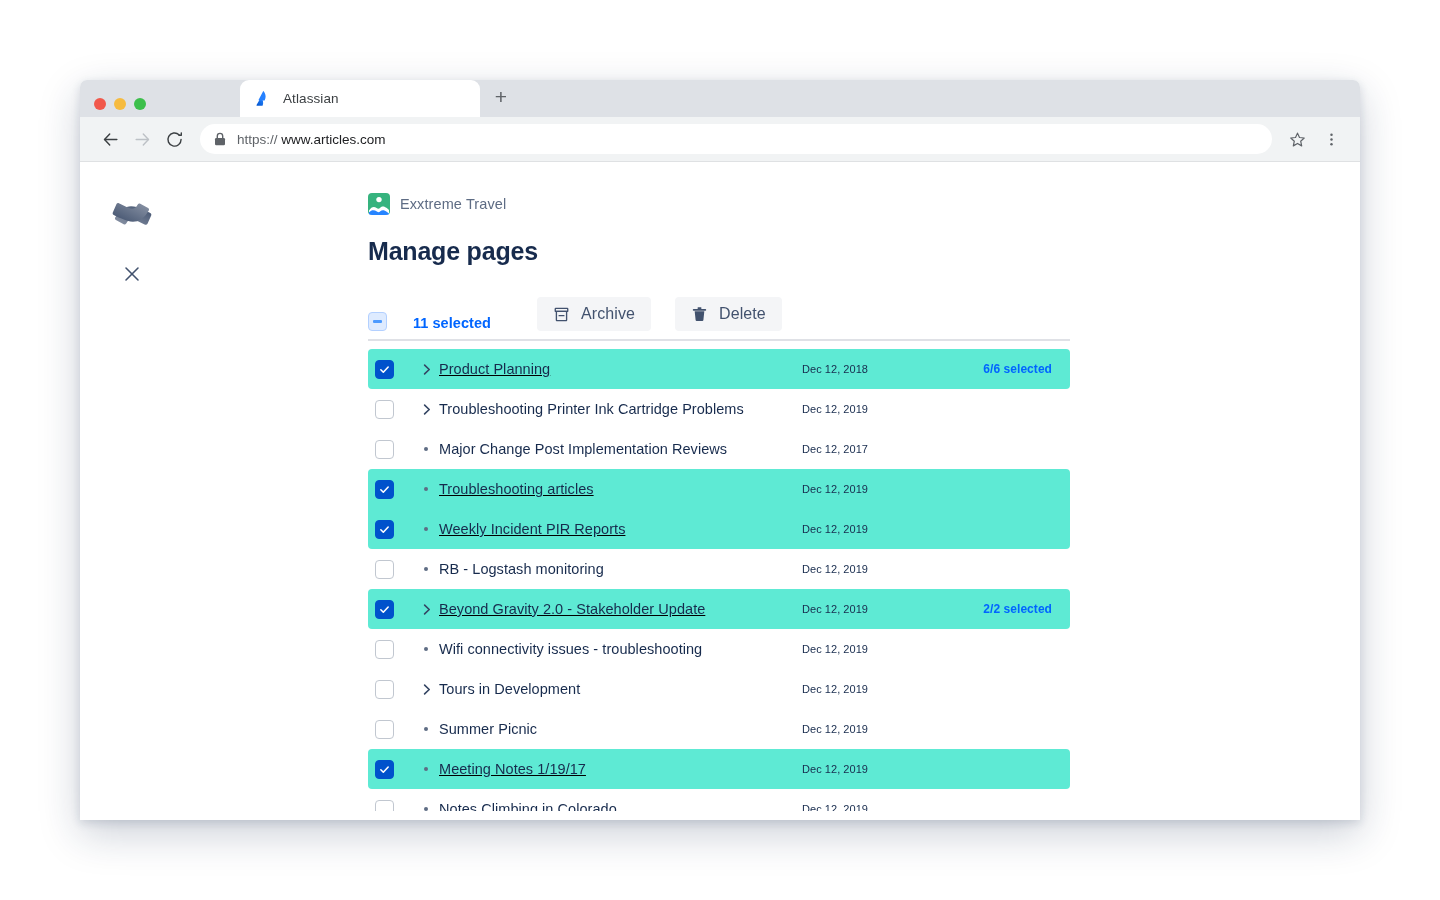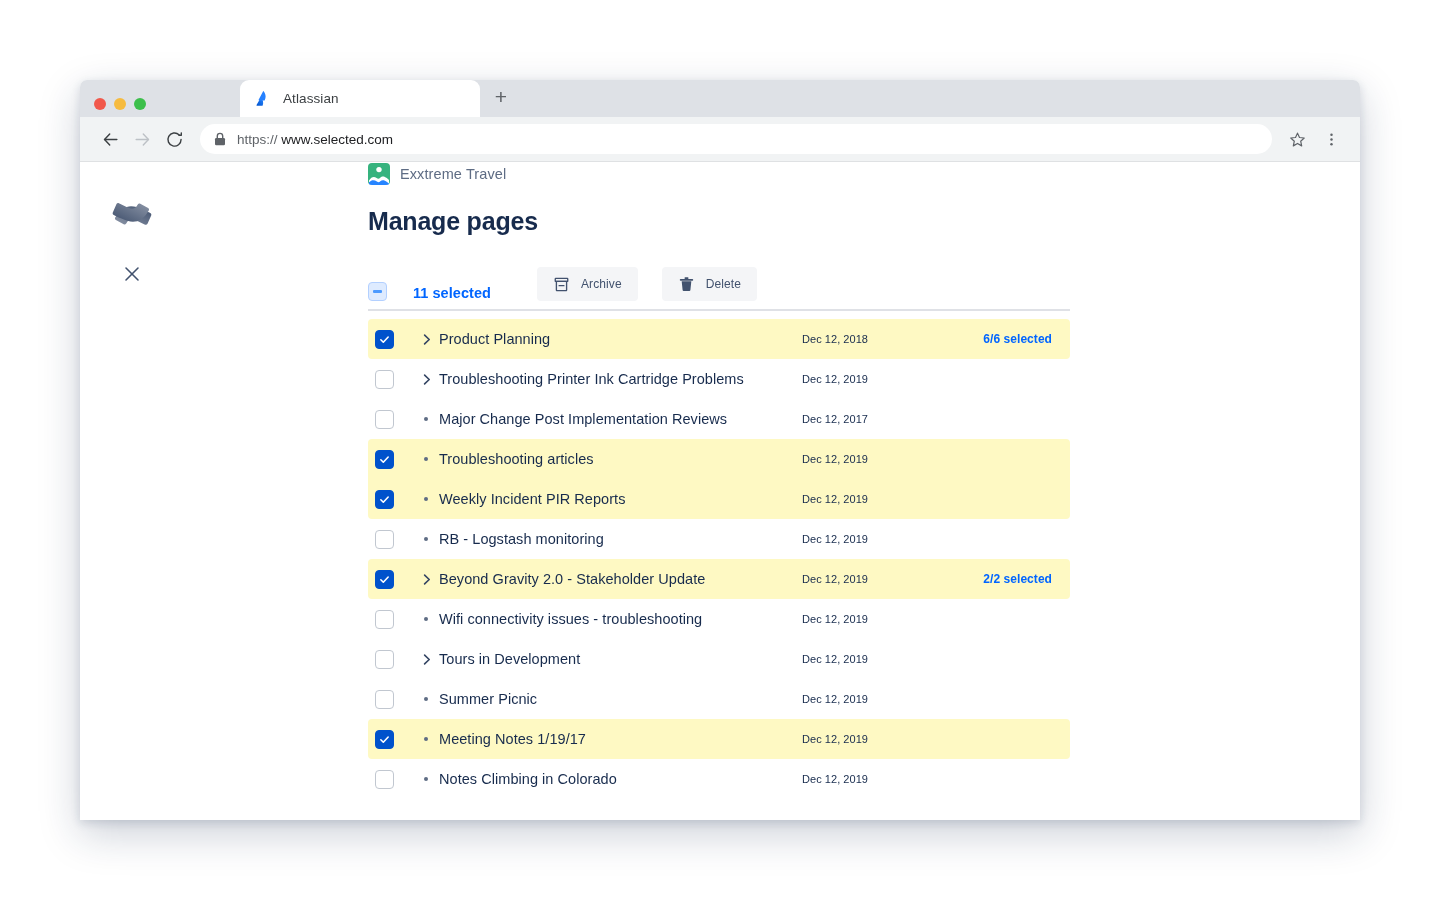--- a/index.html
+++ b/index.html
@@ -161,20 +161,21 @@
     left: 288px;
     top: 0;
     width: 720px;
     height: 100%;
   }
 
   #space-breadcrumb {
     display: flex;
     align-items: center;
     gap: 10px;
+    margin-top: 30px;
     height: 24px;
   }
   #space-avatar {
     width: 22px; height: 22px;
     border-radius: 4px;
     flex: none;
     background: #36b37e;
     position: relative;
     overflow: hidden;
   }
@@ -230,21 +231,21 @@
     border: none;
     border-radius: 4px;
     display: flex;
     align-items: center;
     gap: 11px;
     padding: 0 16px;
     cursor: pointer;
     font-family: "Liberation Sans", sans-serif;
   }
   .toolbar-button .label {
-    font-size: 12px;
+    font-size: 16px;
     color: #42526e;
     letter-spacing: 0.1px;
   }
 
   #toolbar-divider {
     margin-top: 8px;
     width: 702px;
     height: 2px;
     background: #dfe1e6;
   }
@@ -255,21 +256,21 @@
     margin-top: 8px;
   }
   .page-row {
     position: relative;
     width: 702px;
     height: 40px;
     display: flex;
     align-items: center;
     box-sizing: border-box;
   }
-  .page-row.selected { background: #fef9c3; }
+  .page-row.selected { background: #5eead4; text-decoration: underline; }
   .page-row.sel-top    { border-top-left-radius: 4px;    border-top-right-radius: 4px; }
   .page-row.sel-bottom { border-bottom-left-radius: 4px; border-bottom-right-radius: 4px; }
 
   .row-checkbox {
     width: 19px; height: 19px;
     border-radius: 4px;
     flex: none;
     margin-left: 7px;
     display: flex;
     align-items: center;
@@ -369,21 +370,21 @@
         <path d="M20.3 12a8.3 8.3 0 1 1-2.6-6"></path>
           <polyline points="20.6,3.6 20.6,6.6 17.6,6.6" stroke-linejoin="round"></polyline>
       </svg>
     </div>
 
     <div id="omnibox">
       <svg width="12" height="14" viewBox="0 0 12 14">
         <rect x="1" y="6" width="10" height="7.2" rx="1.2" fill="#5f6368"></rect>
         <path d="M3.3 6V4.1a2.7 2.7 0 0 1 5.4 0V6" fill="none" stroke="#5f6368" stroke-width="1.4"></path>
       </svg>
-      <span id="omnibox-url"><span class="scheme">https://</span> <span class="host">www.selected.com</span></span>
+      <span id="omnibox-url"><span class="scheme">https://</span> <span class="host">www.articles.com</span></span>
     </div>
 
     <div id="bookmark-button">
       <svg width="17" height="17" viewBox="0 0 24 24" fill="none" stroke="#5f6368" stroke-width="1.7" stroke-linejoin="round">
         <polygon points="12,3 14.8,9.2 21.5,9.9 16.5,14.4 17.9,21 12,17.6 6.1,21 7.5,14.4 2.5,9.9 9.2,9.2"></polygon>
       </svg>
     </div>
     <div id="browser-menu-button">
       <svg width="17" height="17" viewBox="0 0 24 24" fill="#5f6368">
         <circle cx="12" cy="5.3" r="1.75"></circle>

